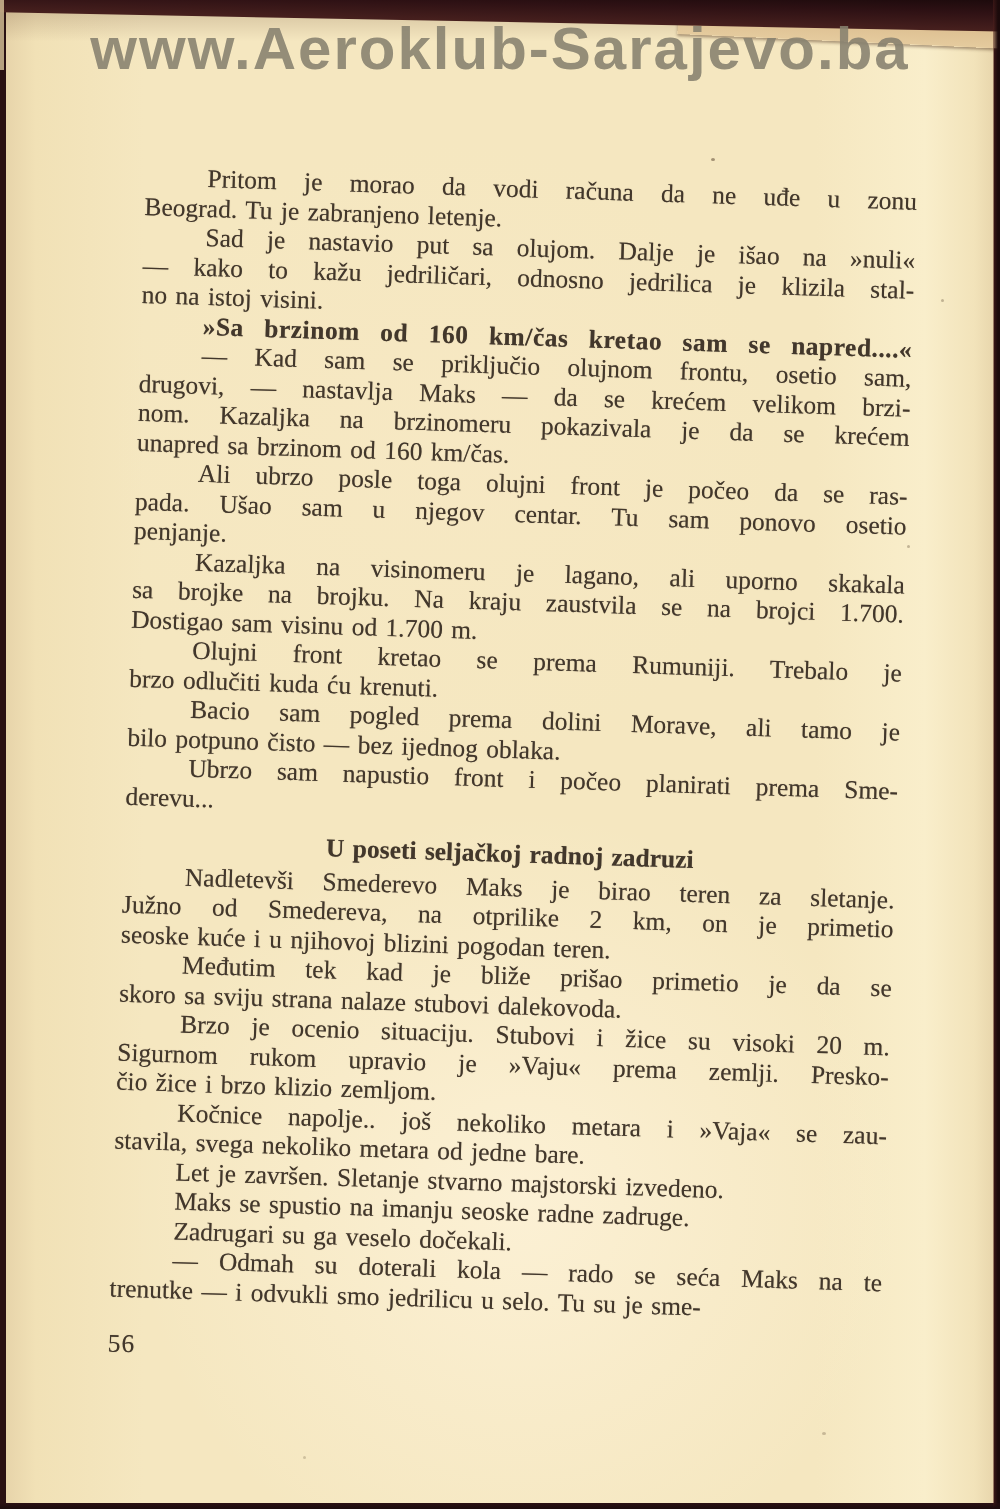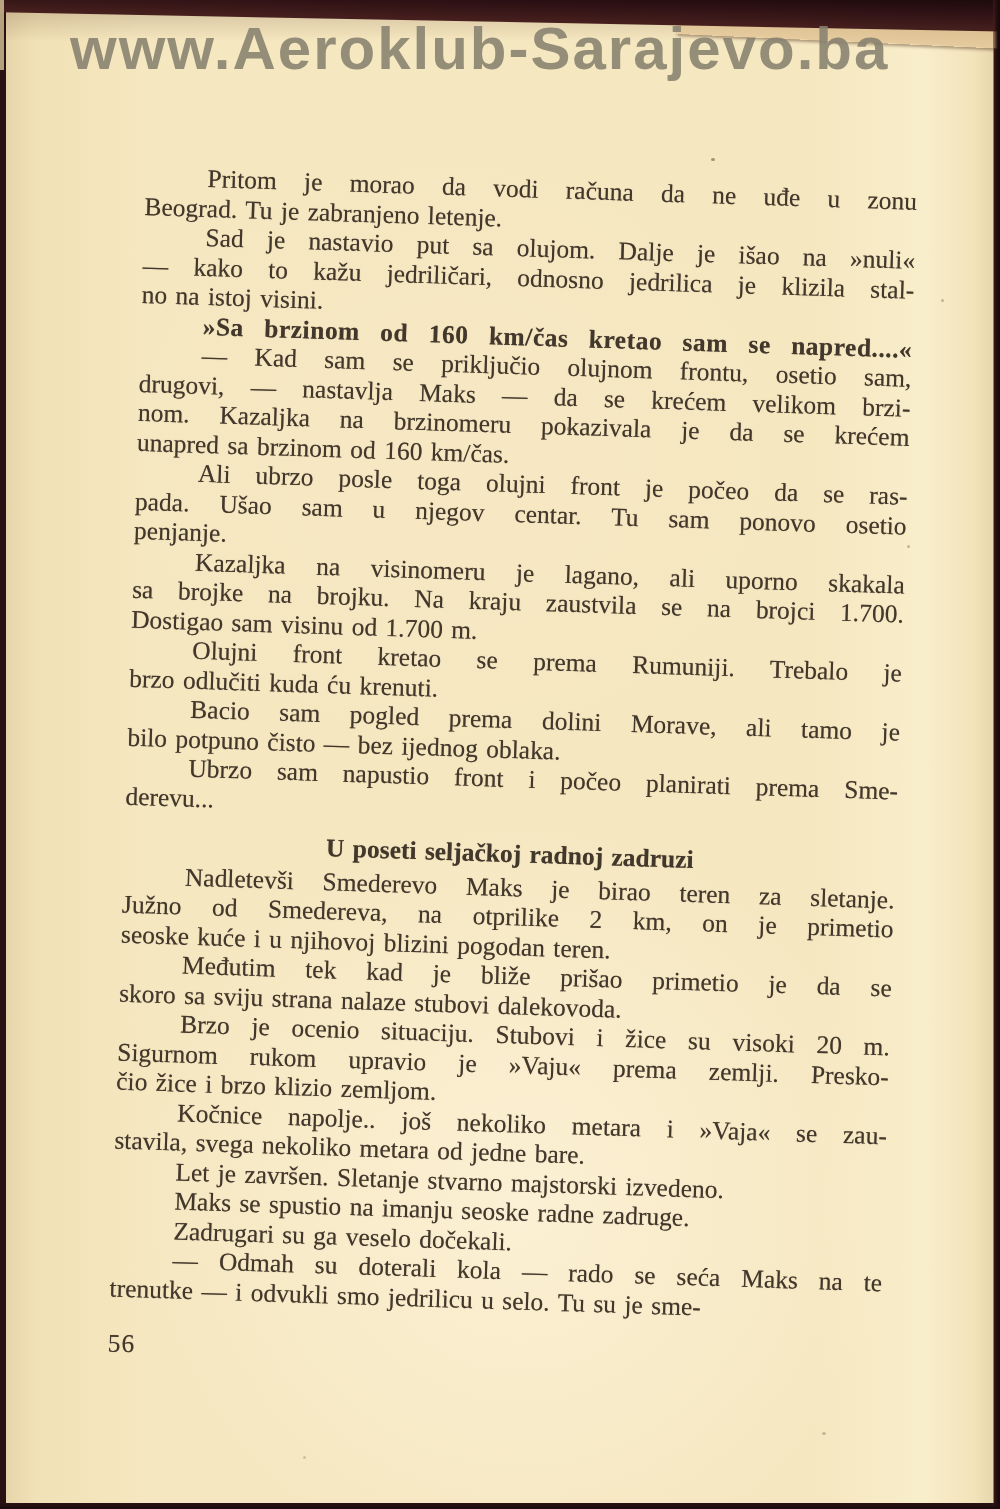--- a/index.html
+++ b/index.html
@@ -82,20 +82,21 @@
     left: 70px; top: 14px;
     width: 860px;
     font-family: "Liberation Sans", "DejaVu Sans", sans-serif;
     font-weight: bold;
     font-size: 60px;
     letter-spacing: 2px;
     color: var(--color-watermark, #87816f);
     opacity: 0.88;
     white-space: nowrap;
     z-index: 10;
+    text-align: center;
   }
 
   
   .text-block {
     position: absolute;
     left: 146px; top: 162px;
     width: 772px;
     transform: rotate(1.85deg);
     transform-origin: 0 0;
     color: var(--color-ink, #42372b);

